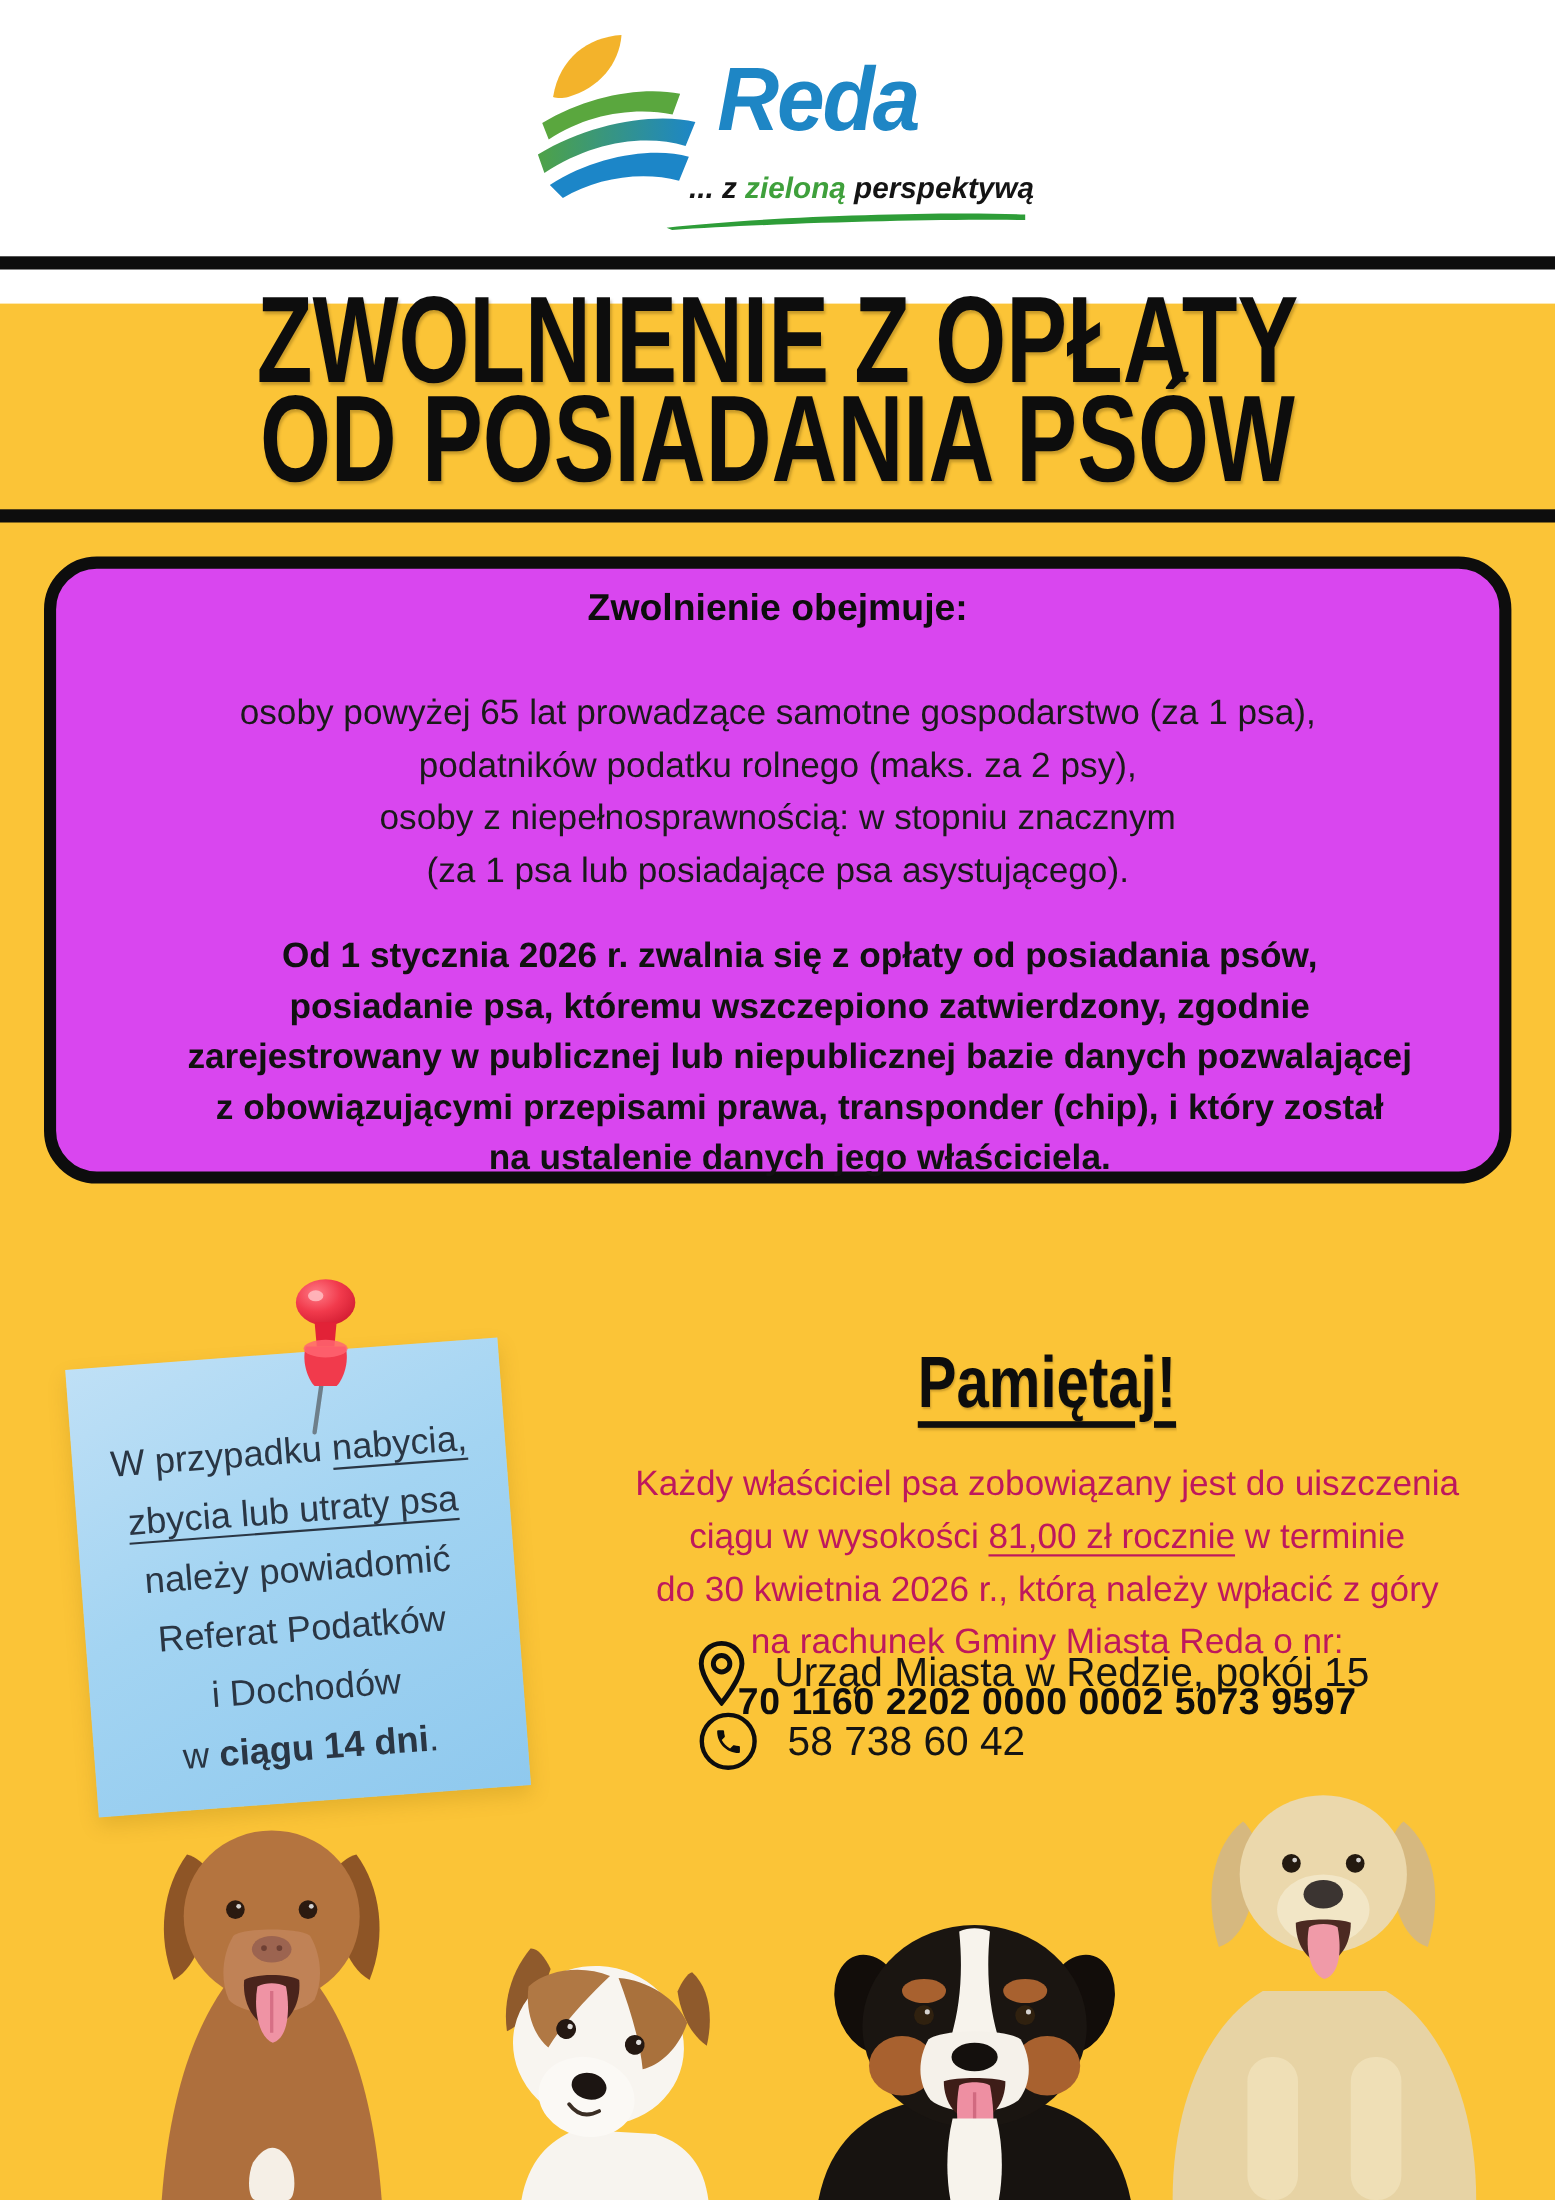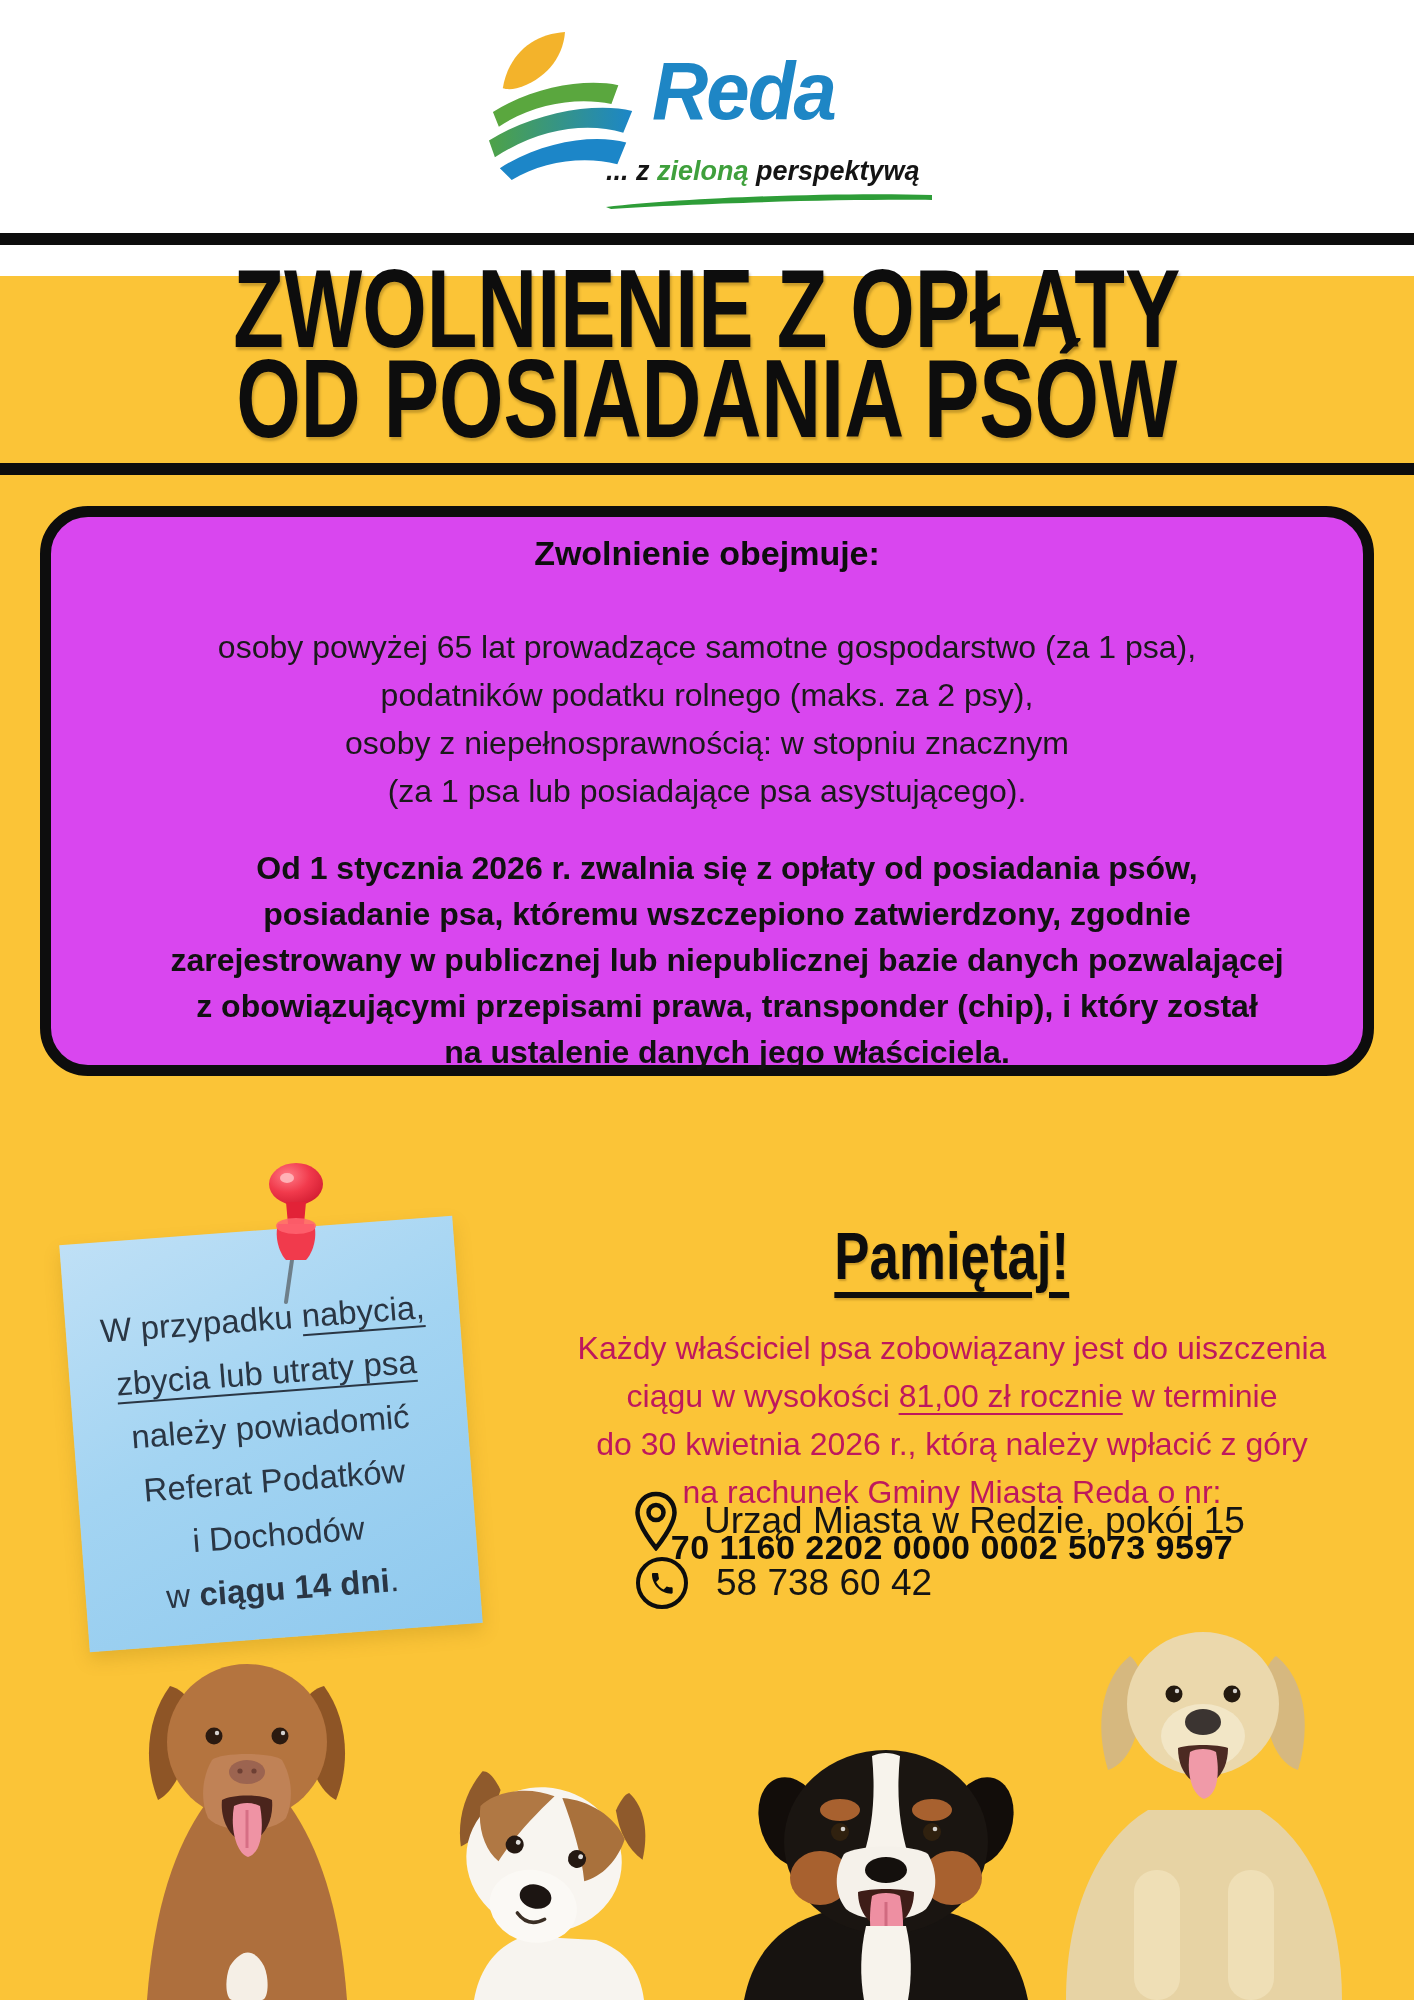--- a/index.html
+++ b/index.html
@@ -4,21 +4,21 @@
 <style>
   html,body{margin:0;padding:0;background:#888;}
   .poster{position:relative;width:1414px;height:2000px;background:#FBC437;overflow:hidden;
           font-family:"Liberation Sans",sans-serif;color:#0D0D0D;}
 
   
   .header{position:absolute;left:0;top:0;width:1414px;height:276px;background:#FFFFFF;}
   .logo-icon{position:absolute;left:487px;top:28px;}
   .reda-word{position:absolute;left:652px;top:44px;font-size:82px;font-weight:700;font-style:italic;
              color:#1E86C5;letter-spacing:-2px;transform:scaleX(.95);transform-origin:left;}
-  .tagline{position:absolute;left:606px;top:156px;width:334px;text-align:left;
+  .tagline{position:absolute;left:606px;top:156px;width:334px;text-align:right;
            font-size:27px;font-weight:700;font-style:italic;color:#141414;white-space:nowrap;}
   .tagline .green{color:#3FA03C;}
   .tagline-swoosh{position:absolute;left:604px;top:192px;}
 
   
   .stripe{position:absolute;left:0;width:1414px;height:12px;background:#0D0D0D;}
   .stripe-1{top:233px;}
   .stripe-2{top:463px;}
   .title-band{position:absolute;left:0;top:245px;width:1414px;height:218px;
               display:flex;flex-direction:column;justify-content:center;align-items:center;}

